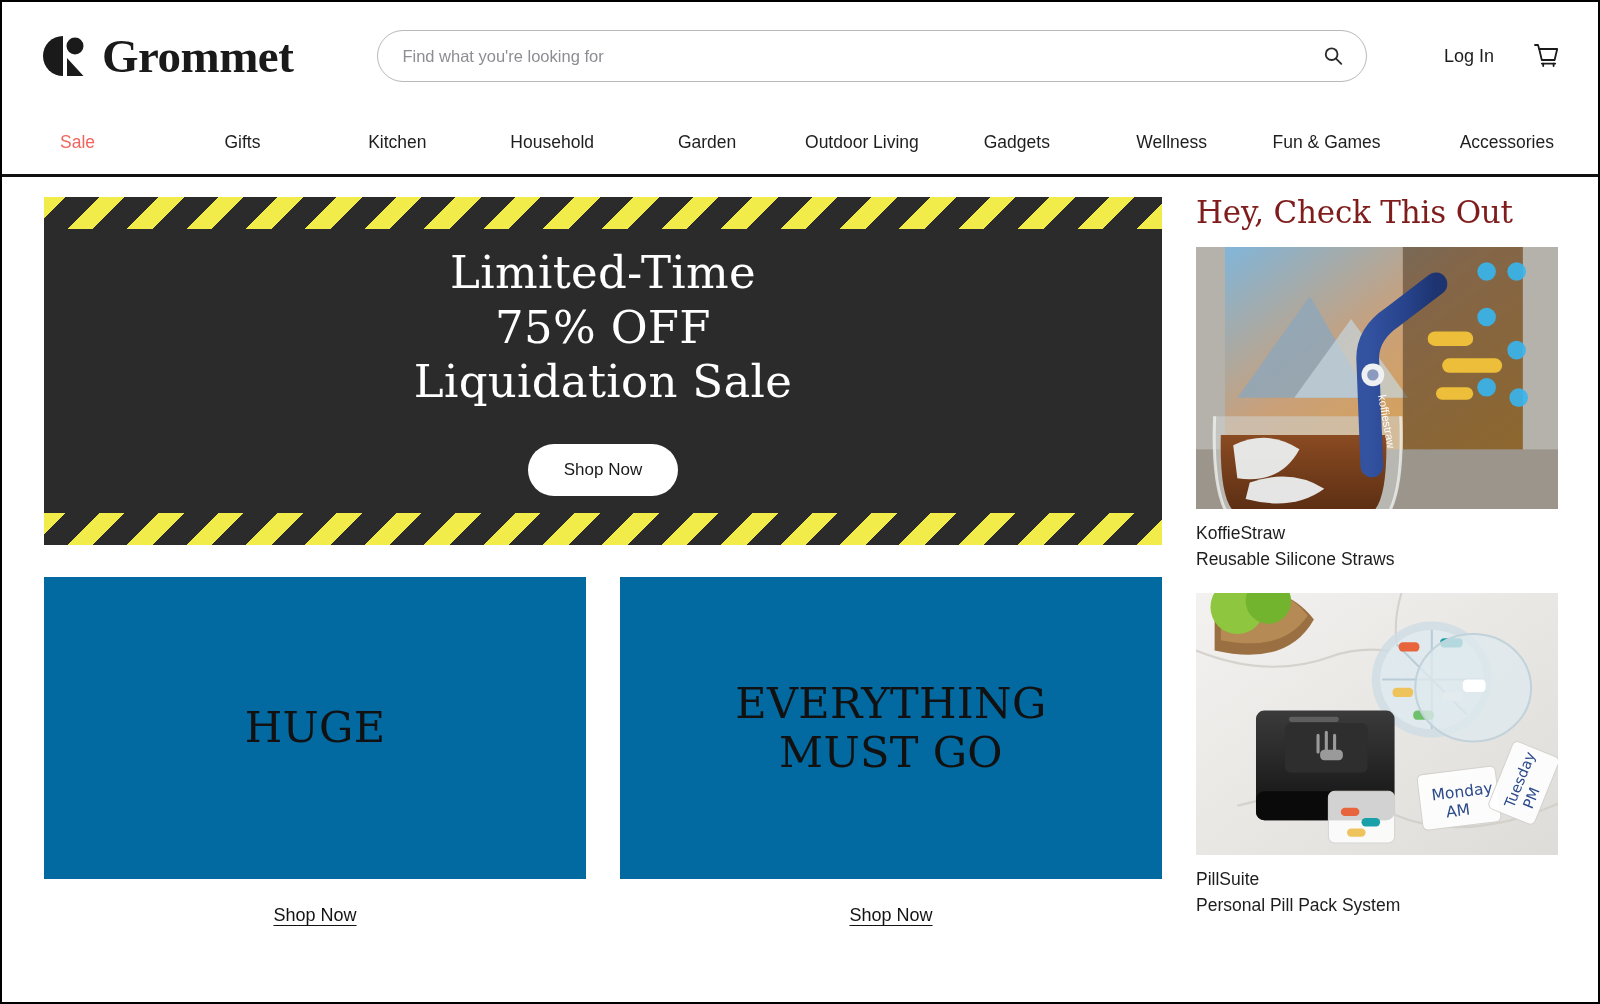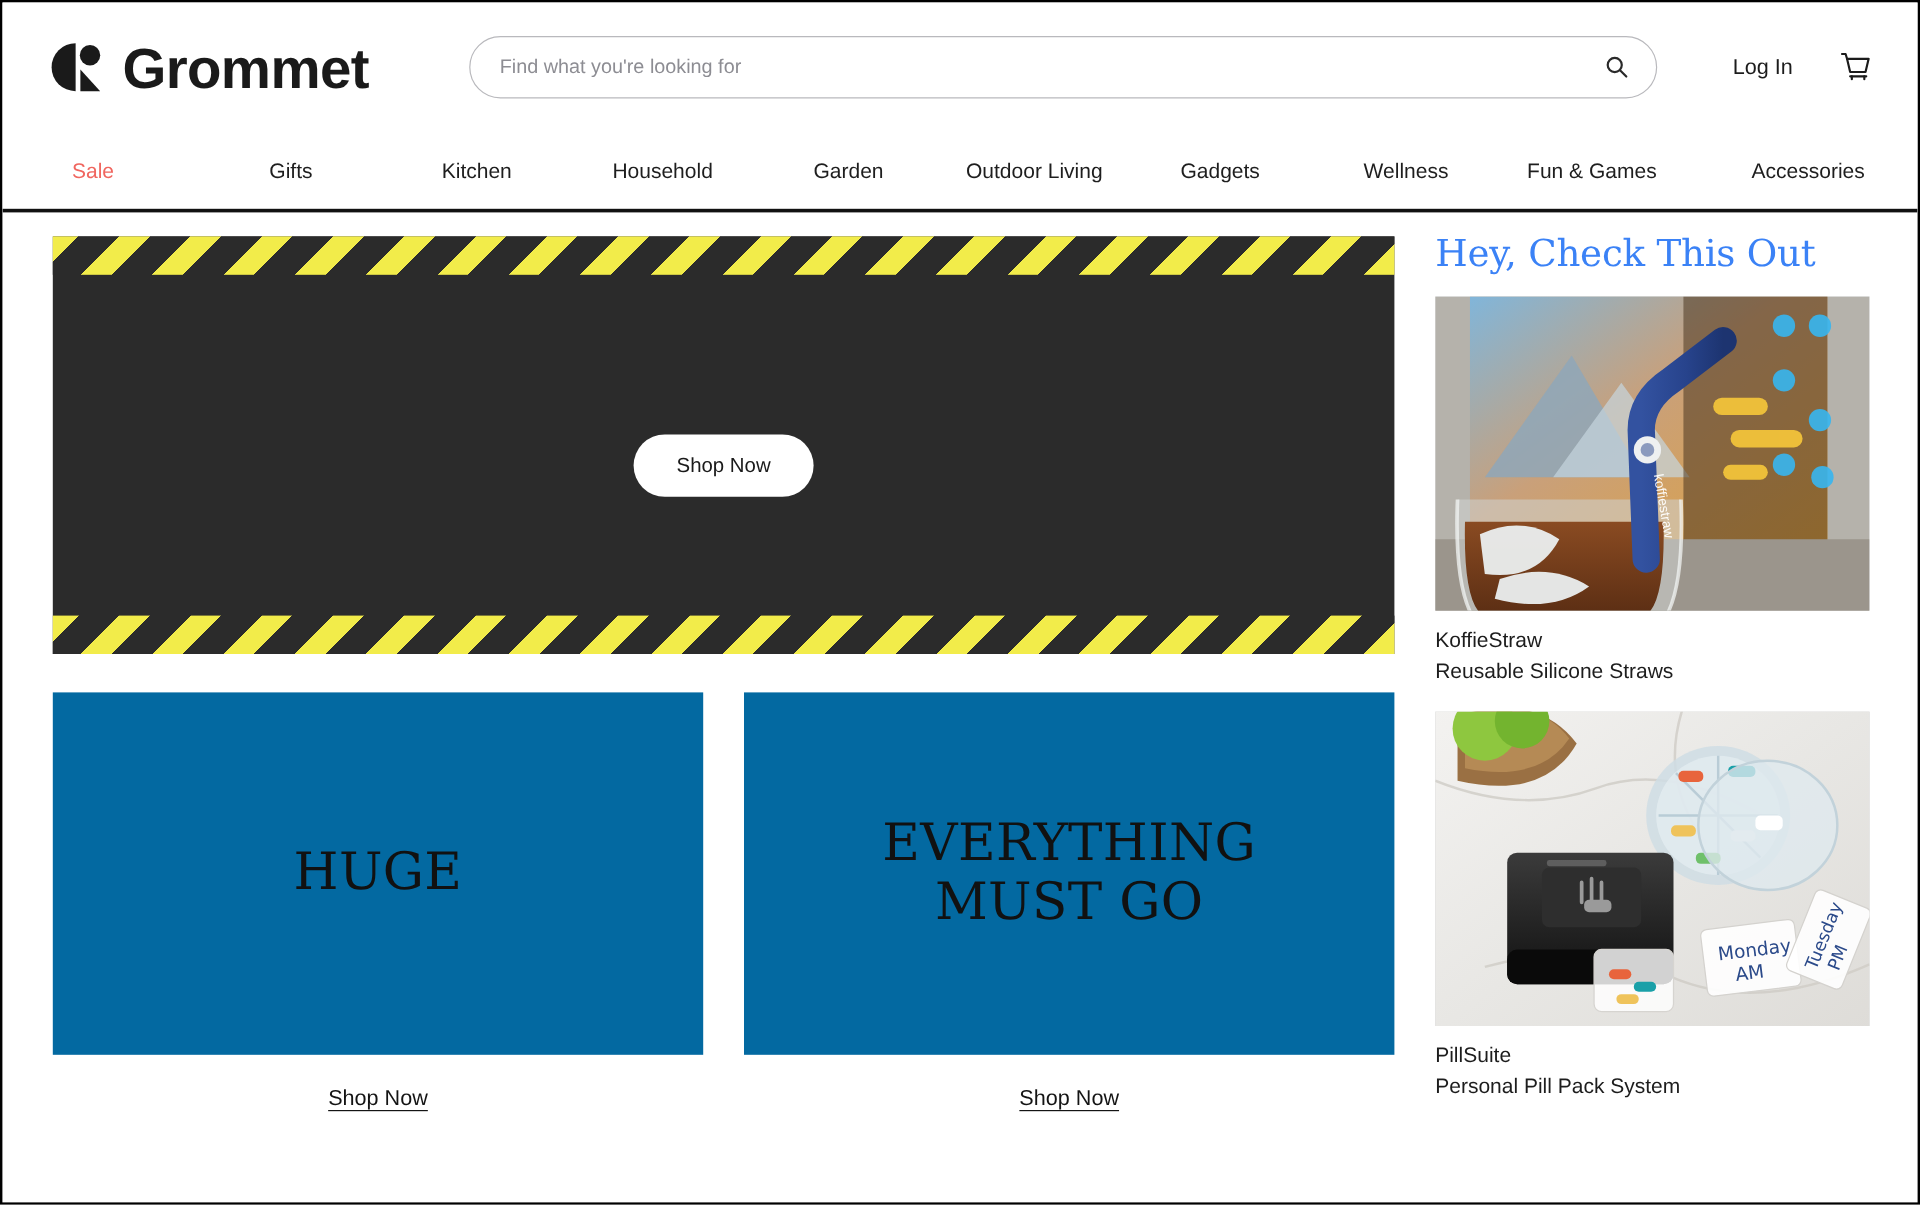--- a/index.html
+++ b/index.html
@@ -40,21 +40,21 @@
   .brand {
     display: flex;
     align-items: center;
     gap: 14px;
     cursor: pointer;
   }
 
   .brand-mark { width: 46px; height: 46px; display: block; }
 
   .brand-name {
-    font-family: Liberation Sans, sans-serif;
+    font-family: Liberation Serif, serif;
     font-size: 47px;
     font-weight: 700;
     letter-spacing: -0.5px;
     color: #1a1a1a;
     line-height: 1;
   }
 
   .search-wrap {
     margin-left: 84px;
     width: 990px;
@@ -221,21 +221,21 @@
     text-decoration: underline;
     text-underline-offset: 4px;
     cursor: pointer;
   }
 
   
   .side-title {
     font-family: "DejaVu Serif", "Liberation Serif", serif;
     font-size: 31px;
     font-weight: 400;
-    color: #3b82f6;
+    color: #7f1d1d;
     letter-spacing: -0.2px;
     line-height: 1;
     margin-bottom: 19px;
   }
 
   .side-card { margin-bottom: 20px; cursor: pointer; }
 
   .side-thumb {
     width: 100%;
     height: 262px;
@@ -311,20 +311,25 @@
 
   </header>
 
   <div class="content">
 
     <div class="col-main">
 
       <section class="hero">
         <div class="hazard top"></div>
 
+        <h1 class="hero-title">
+          <span>Limited-Time</span><br>
+          <span>75% OFF</span><br>
+          <span>Liquidation Sale</span>
+        </h1>
 
         <button class="hero-cta">Shop Now</button>
 
         <div class="hazard bottom"></div>
       </section>
 
       <div class="promos">
 
         <div class="promo">
           <div class="promo-panel">

